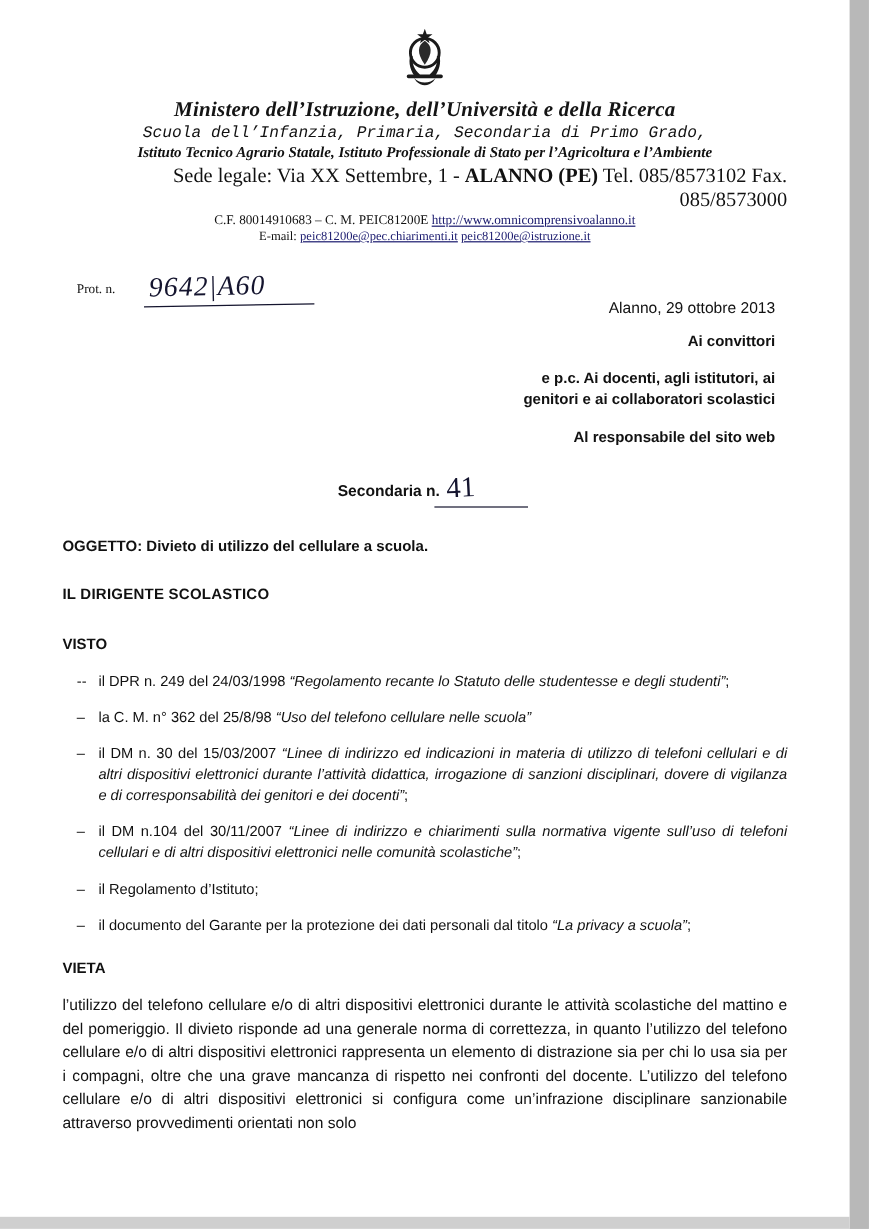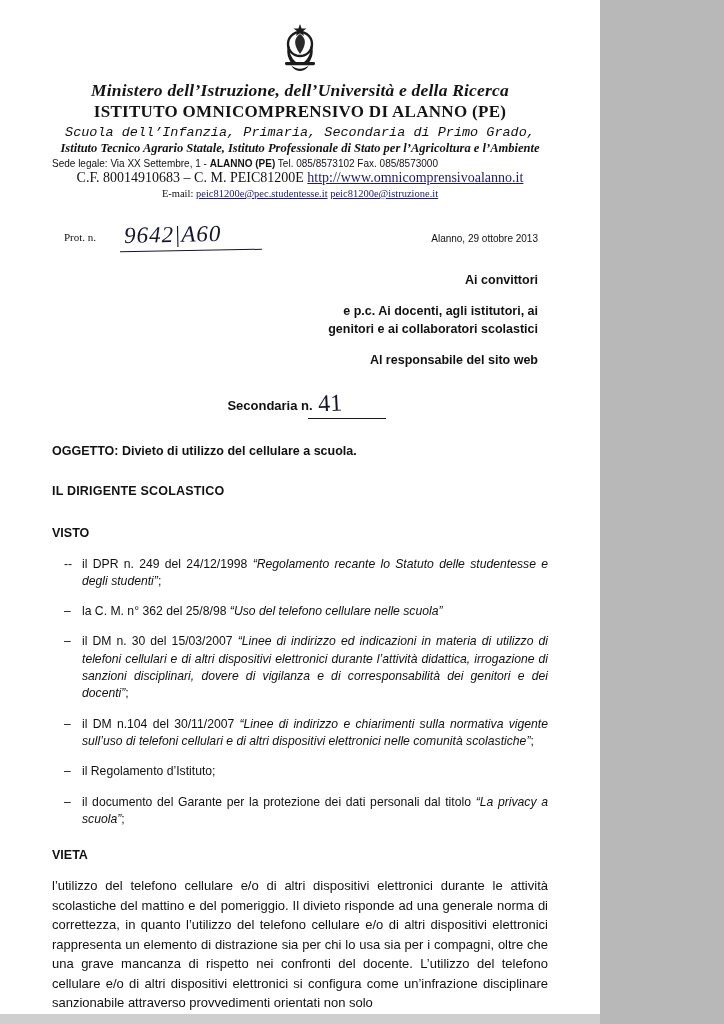--- a/index.html
+++ b/index.html
@@ -8,21 +8,21 @@
     background: #b8b8b8;
   }
   body {
     width: 724px;
     height: 1024px;
     overflow: hidden;
     font-family: "Liberation Sans", sans-serif;
   }
   .page {
     position: relative;
-    width: 600px;
+    width: 708px;
     height: 1024px;
     background: #ffffff;
     box-sizing: border-box;
     padding: 18px 52px 0 52px;
     color: #111;
   }
   .page::after{
     content:"";
     position:absolute;
     left:0; right:0; bottom:0;
@@ -72,30 +72,30 @@
   }
   .h-tech {
     text-align: center;
     font-family: "Liberation Serif", serif;
     font-style: italic;
     font-weight: bold;
     font-size: 12.5px;
     margin: 1px 0 2px 0;
   }
   .h-seat {
-    text-align: left;
-    font-family: Liberation Sans, sans-serif;
-    font-size: 10px;
+    text-align: right;
+    font-family: Liberation Serif, serif;
+    font-size: 17px;
     margin: 2px 0 1px 0;
   }
   .h-seat b { font-weight: bold; }
   .h-cf {
     text-align: center;
     font-family: "Liberation Serif", serif;
-    font-size: 14px;
+    font-size: 11px;
     margin: 1px 0 0 0;
   }
   .h-cf .link { text-decoration: underline; color:#1a1a6e; }
   .h-mail {
     text-align: center;
     font-family: "Liberation Serif", serif;
     font-size: 10.5px;
     margin: 2px 0 0 0;
   }
   .h-mail .link { text-decoration: underline; color:#1a1a6e; }
@@ -128,22 +128,22 @@
     position: absolute;
     left: 68px;
     top: 25px;
     width: 142px;
     border-bottom: 1.4px solid #14142e;
     transform: rotate(-1deg);
   }
   .place-date {
     position: absolute;
     right: 10px;
-    top: 8px;
-    font-size: 10px;
+    top: 20px;
+    font-size: 13px;
   }
 
   
   .addressees {
     margin-top: 12px;
     text-align: right;
     padding-right: 10px;
     font-weight: bold;
     font-size: 12.5px;
     line-height: 1.45;
@@ -239,31 +239,30 @@
           <path d="M9 24 C7 30 9 38 14 43 L17 40 C12 36 10 30 11 25 Z"></path>
           <path d="M33 24 C35 30 33 38 28 43 L25 40 C30 36 32 30 31 25 Z"></path>
           <path d="M12 43 C17 48 25 48 30 43 L28 46 C24 50 18 50 14 46 Z"></path>
           <rect x="6" y="40" width="30" height="3.2" rx="1.4"></rect>
         </g>
       </svg>
     </span>
   </div>
 
   <div class="h-ministry">Ministero dell’Istruzione, dell’Università e  della Ricerca</div>
-  <div class="h-institute">ISTITUTO OMNICOMPRENSIVO DI ALANNO (PE)</div>
   <div class="h-schools">Scuola dell’Infanzia, Primaria, Secondaria di Primo Grado,</div>
   <div class="h-tech">Istituto Tecnico Agrario Statale, Istituto Professionale di Stato per l’Agricoltura e l’Ambiente</div>
   <div class="h-seat">
     <span>Sede legale: Via XX Settembre, 1 - </span><b>ALANNO (PE)</b><span>   Tel. 085/8573102 Fax. 085/8573000</span>
   </div>
   <div class="h-cf">
     <span>C.F. 80014910683 – C. M. PEIC81200E  </span><span class="link">http://www.omnicomprensivoalanno.it</span>
   </div>
   <div class="h-mail">
-    <span>E-mail: </span><span class="link">peic81200e@pec.studentesse.it</span><span>  </span><span class="link">peic81200e@istruzione.it</span>
+    <span>E-mail: </span><span class="link">peic81200e@pec.chiarimenti.it</span><span>  </span><span class="link">peic81200e@istruzione.it</span>
   </div>
 
   <div class="prot-row">
     <span class="prot-label">Prot. n.</span>
     <span class="prot-hand">9642|A60</span>
     <span class="prot-underline"></span>
     <span class="place-date">Alanno, 29 ottobre 2013</span>
   </div>
 
   <div class="addressees">
@@ -282,21 +281,21 @@
   <div class="subject">
     <span>OGGETTO: </span><span>Divieto di utilizzo del cellulare a scuola.</span>
   </div>
 
   <div class="centered-bold sec-dirigente">IL DIRIGENTE SCOLASTICO</div>
   <div class="centered-bold sec-visto">VISTO</div>
 
   <ul class="visto-list">
     <li>
       <span class="dash">--</span>
-      <span>il DPR  n. 249 del 24/12/1998 </span><span class="it">“Regolamento recante lo Statuto delle studentesse e degli studenti”</span><span>;</span>
+      <span>il DPR  n. 249 del 24/03/1998 </span><span class="it">“Regolamento recante lo Statuto delle studentesse e degli studenti”</span><span>;</span>
     </li>
     <li>
       <span class="dash">–</span>
       <span>la C. M. n° 362 del 25/8/98  </span><span class="it">“Uso del telefono cellulare nelle scuola”</span><span></span>
     </li>
     <li>
       <span class="dash">–</span>
       <span>il DM n. 30 del 15/03/2007 </span><span class="it">“Linee di indirizzo ed indicazioni in materia di utilizzo di telefoni cellulari e di altri dispositivi elettronici durante l’attività didattica, irrogazione di sanzioni disciplinari, dovere di vigilanza e di corresponsabilità dei genitori e dei docenti”</span><span>;</span>
     </li>
     <li>

